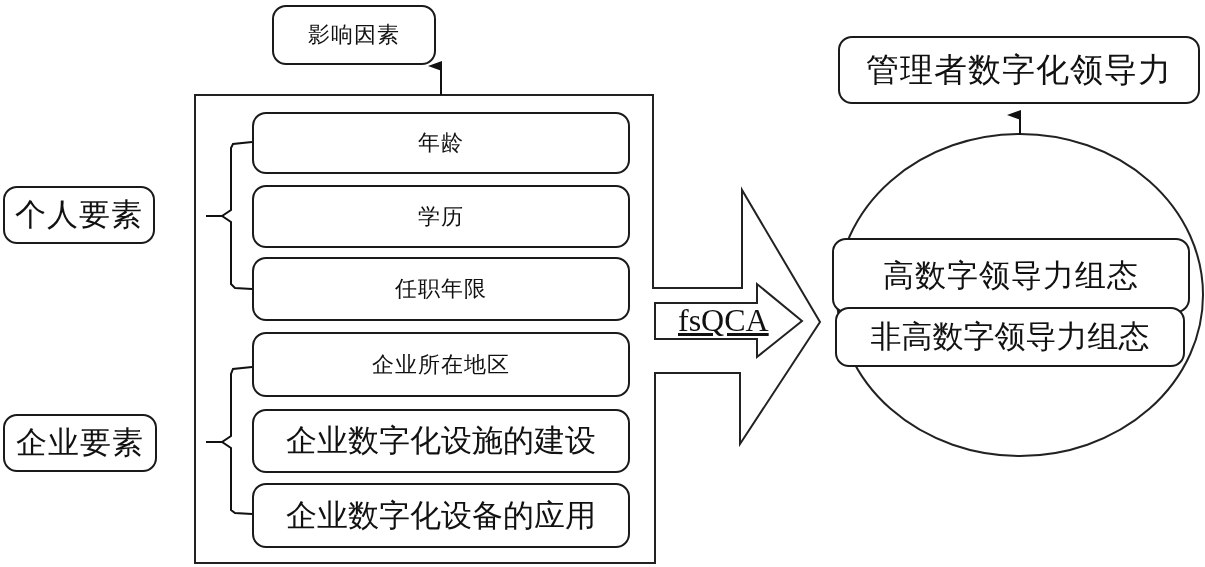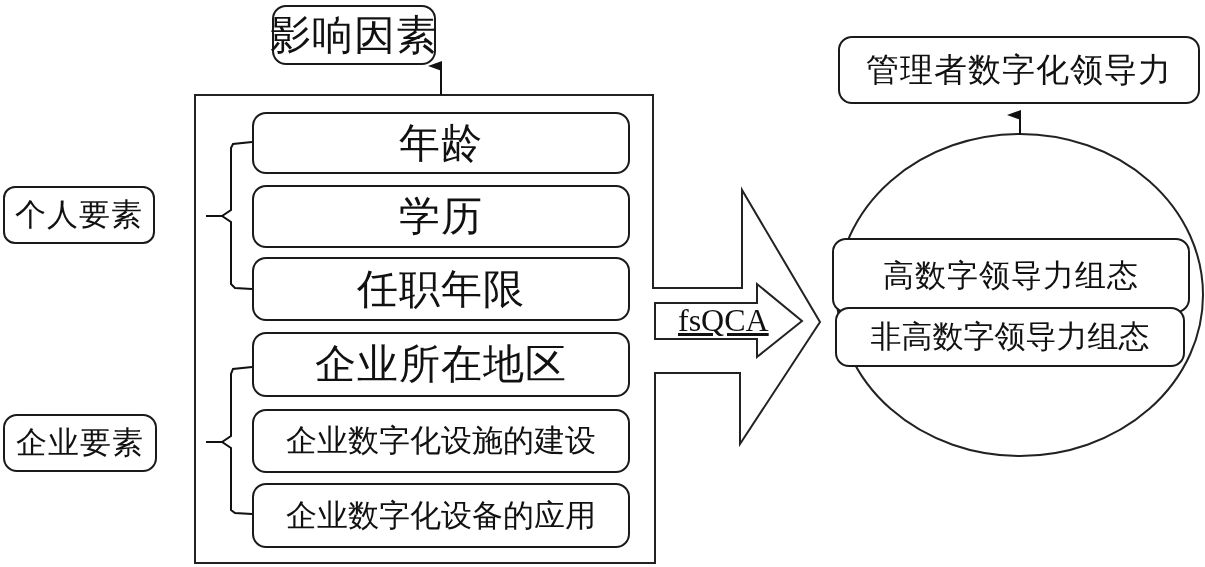--- a/index.html
+++ b/index.html
@@ -3,21 +3,21 @@
   <meta charset="utf-8">
   <style>
     html, body { margin: 0; padding: 0; background: #ffffff; }
     body { width: 1205px; height: 567px; position: relative; overflow: hidden;
            font-family: "DejaVu Serif", "Liberation Serif", serif; color: #111; }
     svg.lines { position: absolute; left: 0; top: 0; width: 1205px; height: 567px; }
     .box {
       position: absolute; box-sizing: border-box;
       border: 2px solid #1a1a1a; border-radius: 14px; background: #fff;
       display: flex; align-items: center; justify-content: center;
-      white-space: nowrap; font-size: 41px; letter-spacing: 1px;
+      white-space: nowrap; font-size: 22px; letter-spacing: 1px;
     }
     .box.tight { font-size: 31px; letter-spacing: 0; }
     .label { position: absolute; font-size: 30px; white-space: nowrap; }
   </style>
 </head>
 <body>
 
 <svg class="lines" viewBox="0 0 1205 567">
   <defs>
     <marker id="arrowhead" markerWidth="10" markerHeight="14" refX="5" refY="13" orient="auto-start-reverse" markerUnits="userSpaceOnUse">
@@ -37,21 +37,21 @@
 
   <ellipse cx="1020" cy="295" rx="183" ry="161" fill="none" stroke="#222" stroke-width="2"></ellipse>
 
   <line x1="1020" y1="135" x2="1020" y2="115" stroke="#111" stroke-width="2" marker-end="url(#arrowhead)"></line>
 </svg>
 
 <div class="box" style="left:272px; top:5px; width:164px; height:60px;">
   <span>影响因素</span>
 </div>
 
-<div class="box" style="left:3px; top:186px; width:152px; height:58px; font-size:31px;border-radius:12px;">
+<div class="box" style="left:3px; top:186px; width:152px; height:58px; font-size:31px;">
   <span>个人要素</span>
 </div>
 <div class="box" style="left:3px; top:414px; width:154px; height:58px; font-size:31px;">
   <span>企业要素</span>
 </div>
 
 <div class="box" style="left:252px; top:112px; width:378px; height:62px;">
   <span>年龄</span>
 </div>
 <div class="box" style="left:252px; top:185px; width:378px; height:63px;font-family:Liberation Serif, serif;">

